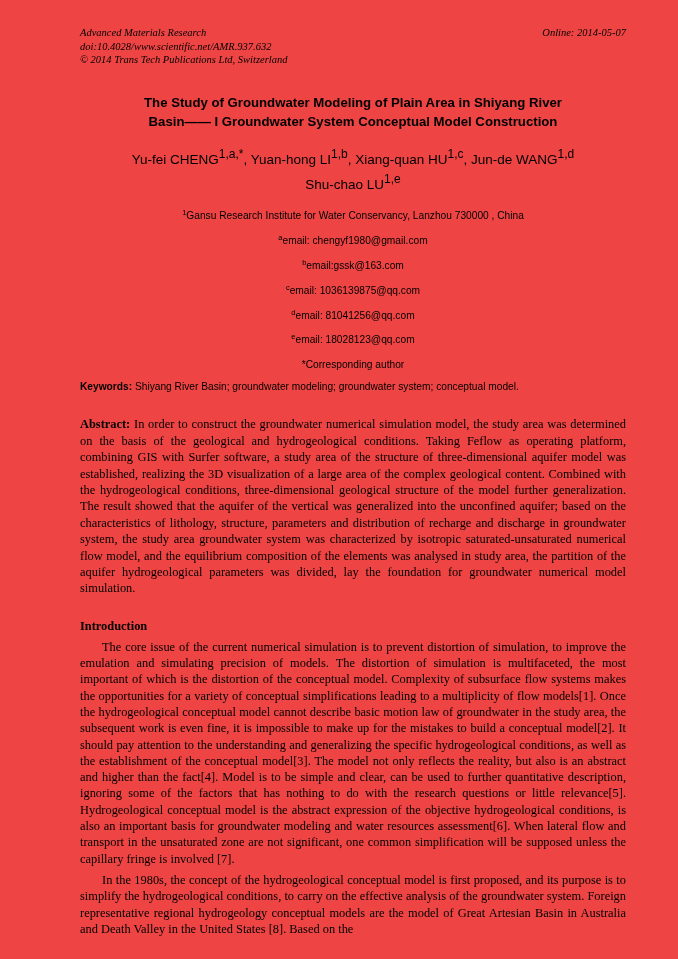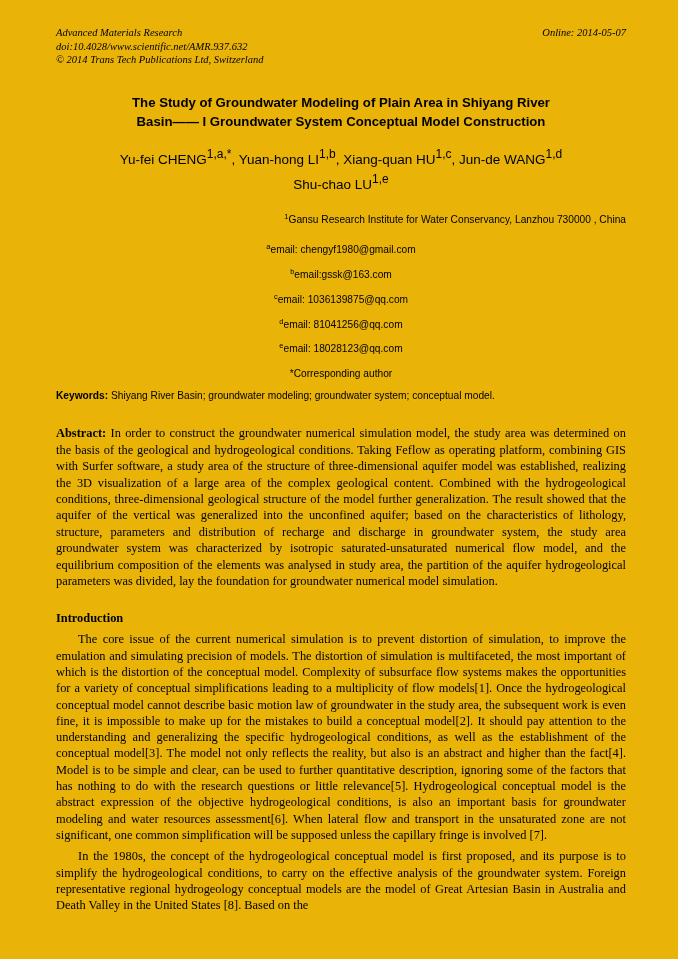--- a/index.html
+++ b/index.html
@@ -3,25 +3,25 @@
 <meta charset="utf-8">
 <style>
   html, body {
     margin: 0;
     padding: 0;
     background: #c8c8c8;
   }
   .page {
     width: 678px;
     height: 959px;
-    background: #eab308;
+    background: #ef4444;
     margin: 0 auto;
     position: relative;
     box-sizing: border-box;
-    padding: 26px 52px 20px 56px;
+    padding: 26px 52px 20px 80px;
     font-family: "Liberation Serif", serif;
     color: #000000;
     overflow: hidden;
   }
   .header {
     display: flex;
     justify-content: space-between;
     align-items: flex-start;
     font-style: italic;
     font-size: 10.5px;
@@ -44,24 +44,24 @@
     font-family: "Liberation Sans", sans-serif;
     font-size: 13.5px;
     line-height: 21px;
     margin-top: 13px;
   }
   .authors sup {
     font-size: 12px;
     vertical-align: super;
   }
   .affil {
-    text-align: right;
+    text-align: center;
     font-family: "Liberation Sans", sans-serif;
     font-size: 10.2px;
-    line-height: 20px;
+    line-height: 11px;
     margin-top: 12px;
   }
   .affil sup {
     font-size: 7.5px;
     vertical-align: super;
   }
   .emails {
     text-align: center;
     font-family: "Liberation Sans", sans-serif;
     font-size: 10.2px;

